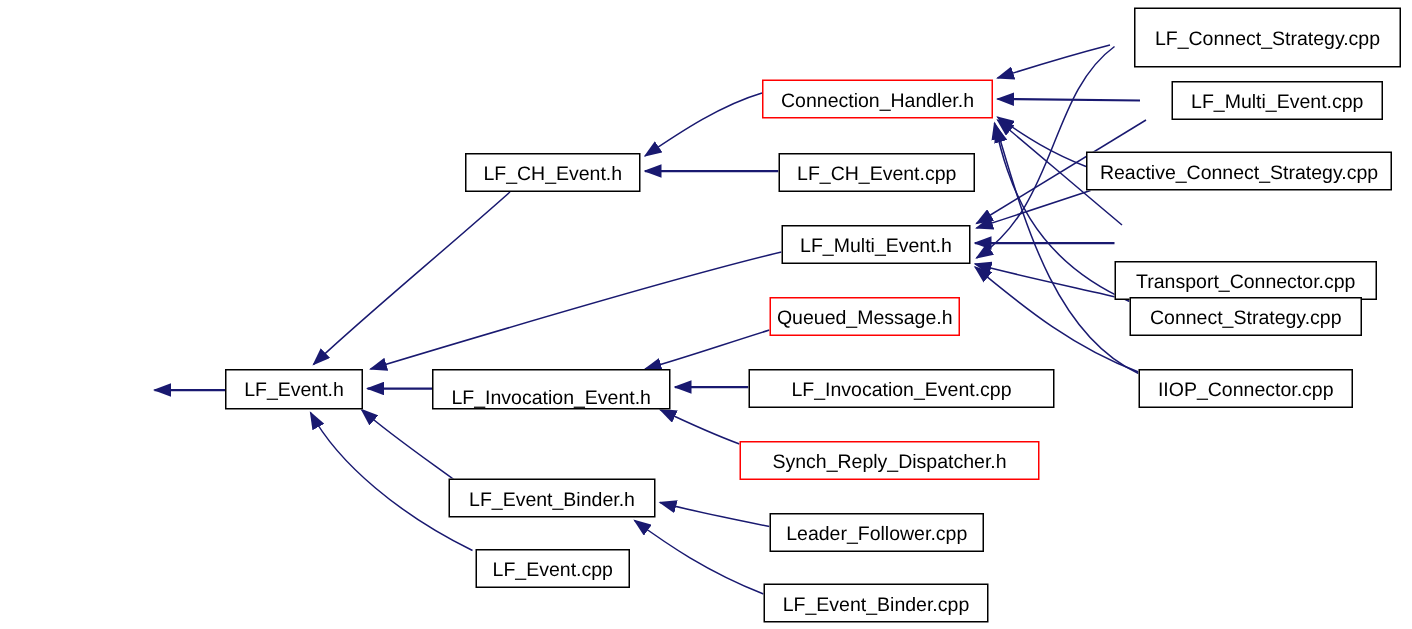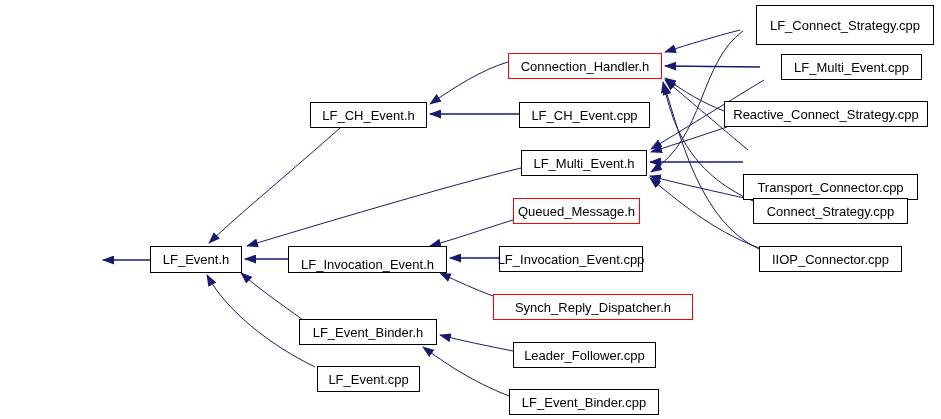--- a/index.html
+++ b/index.html
@@ -103,21 +103,21 @@
     </div>
     <div class="node normal" style="left: 759px; top: 246px; width: 143px; height: 26px;">
       <span>IIOP_Connector.cpp</span>
     </div>
     <div class="node red" style="left: 513px; top: 198px; width: 127px; height: 26px;">
       <span>Queued_Message.h</span>
     </div>
     <div class="node normal" style="left: 288px; top: 246px; width: 159px; height: 27px; align-items: flex-end;">
       <span>LF_Invocation_Event.h</span>
     </div>
-    <div class="node normal" style="left: 499px; top: 246px; width: 144px; height: 26px;">
+    <div class="node normal" style="left: 499px; top: 246px; width: 204px; height: 26px;">
       <span>LF_Invocation_Event.cpp</span>
     </div>
     <div class="node red" style="left: 493px; top: 294px; width: 200px; height: 26px;">
       <span>Synch_Reply_Dispatcher.h</span>
     </div>
     <div class="node normal" style="left: 299px; top: 319px; width: 138px; height: 26px;">
       <span>LF_Event_Binder.h</span>
     </div>
     <div class="node normal" style="left: 513px; top: 342px; width: 143px; height: 26px;">
       <span>Leader_Follower.cpp</span>

